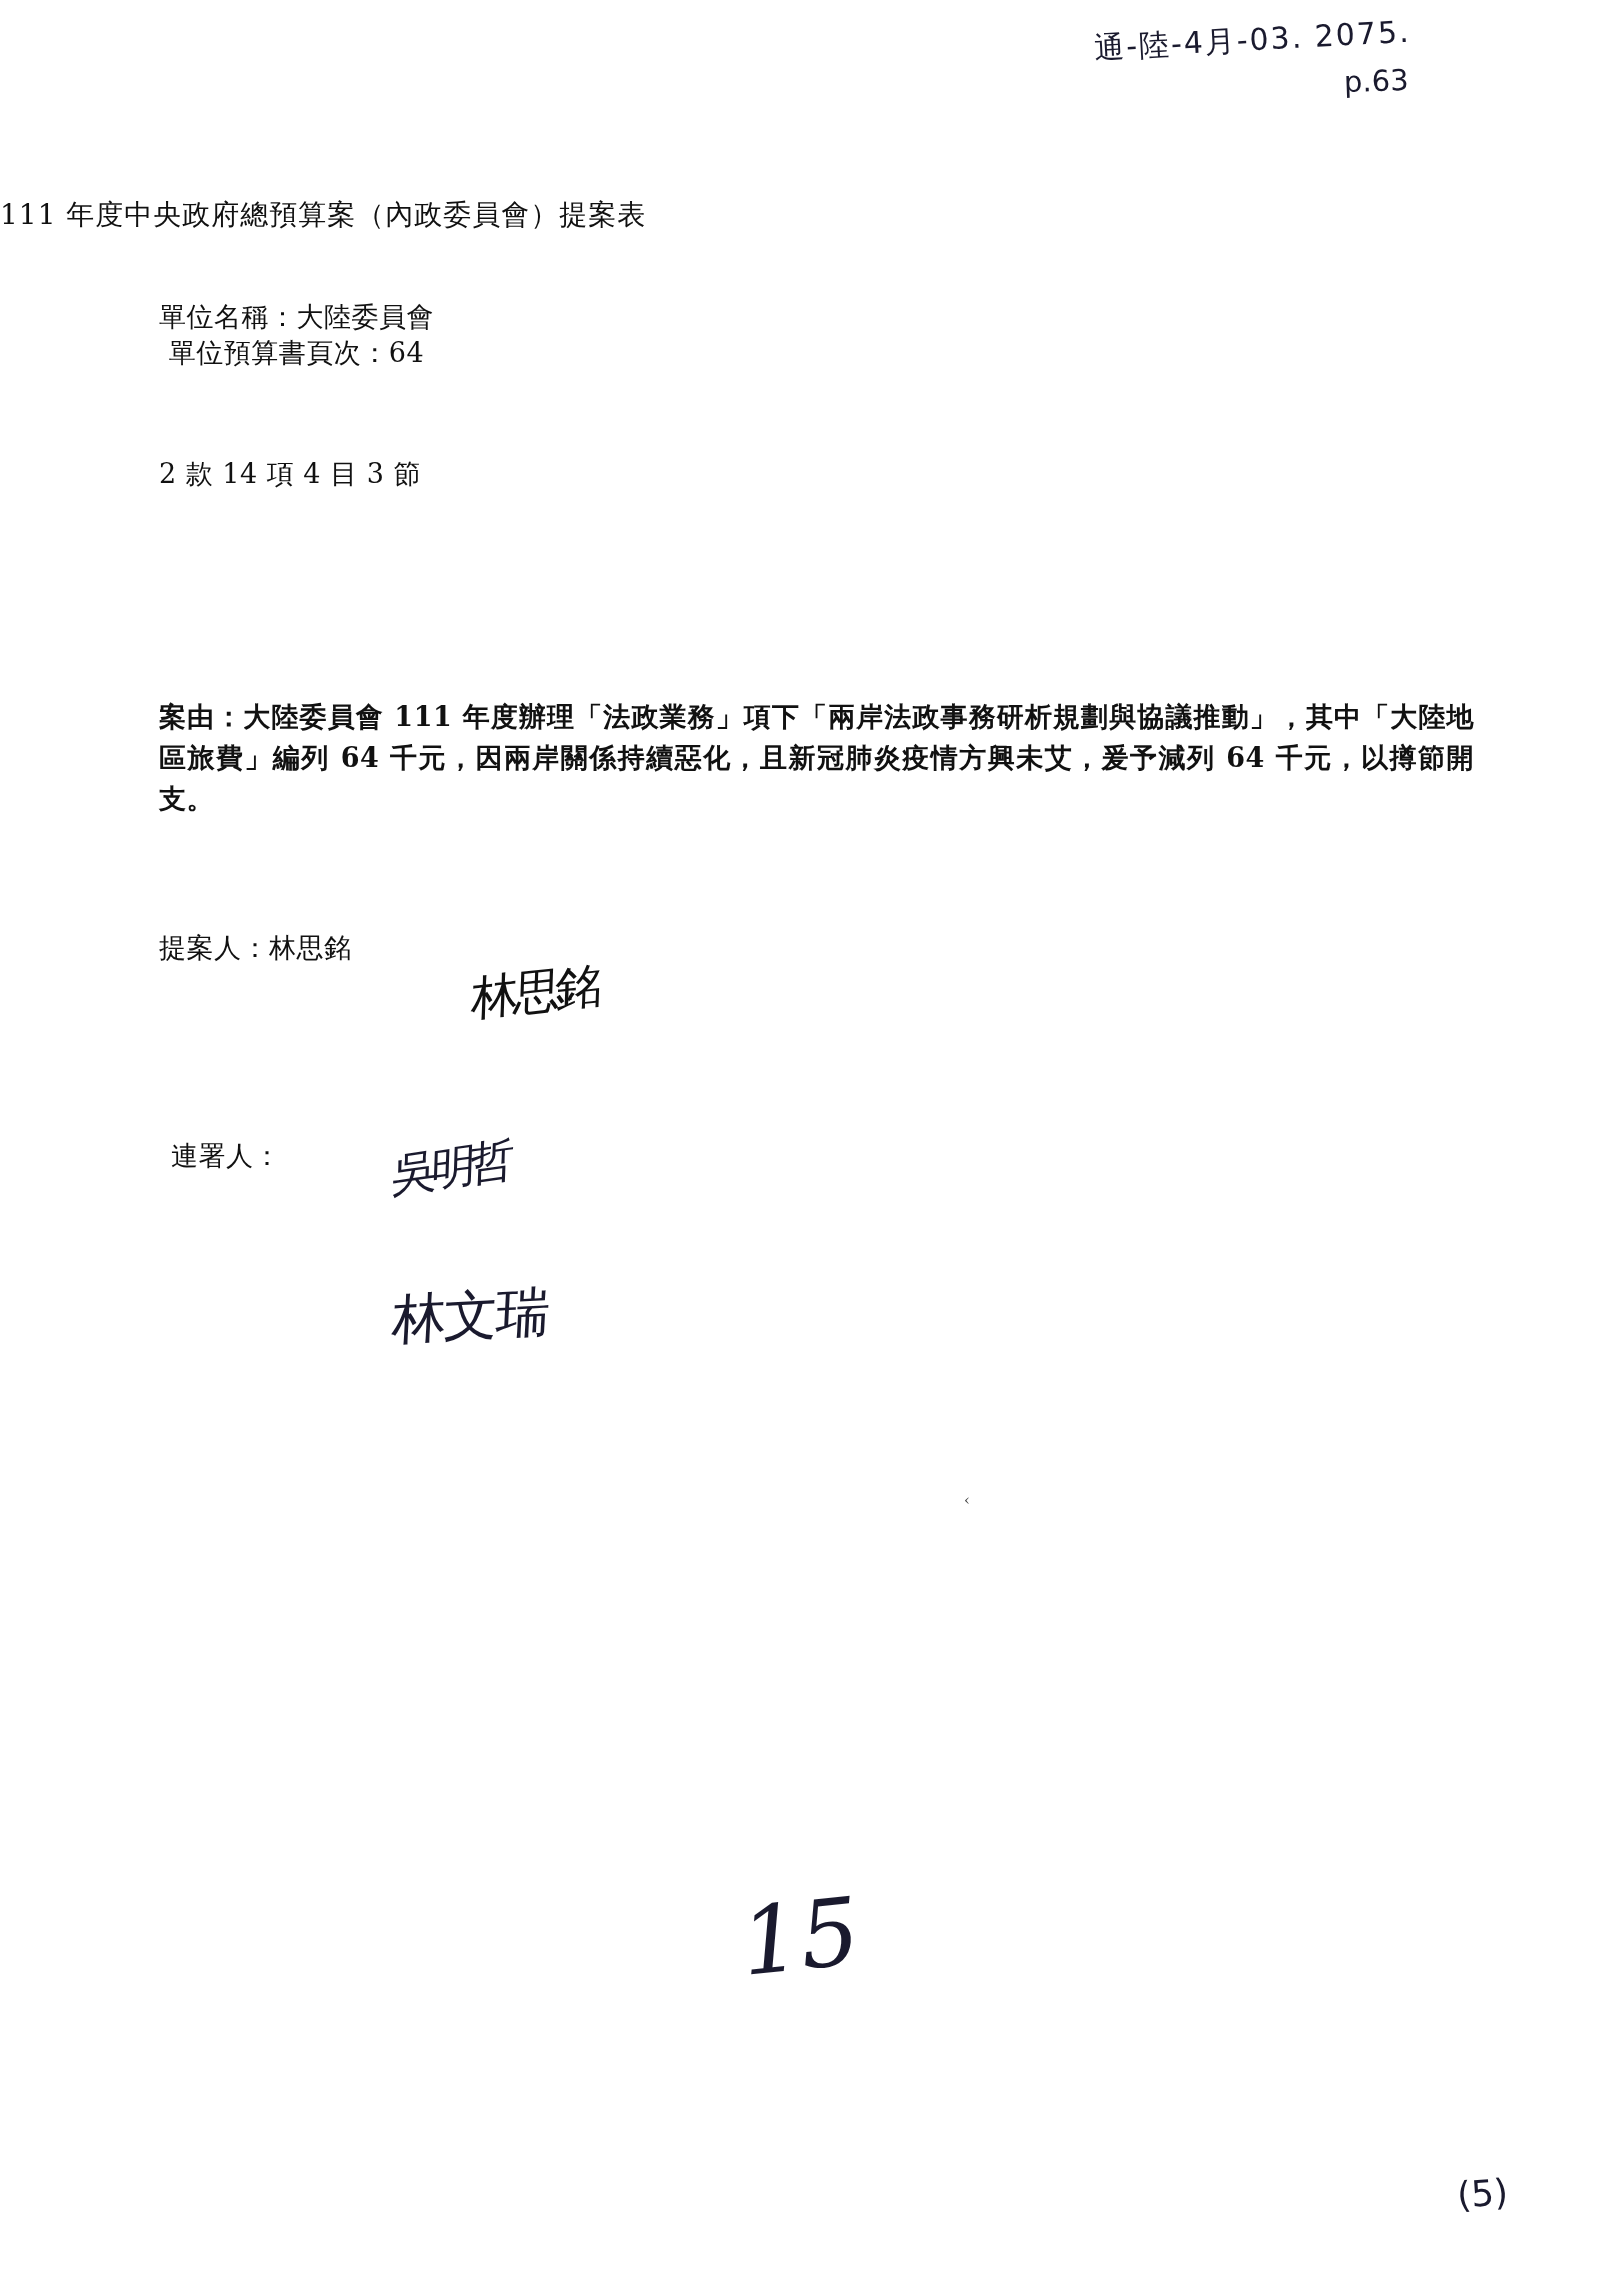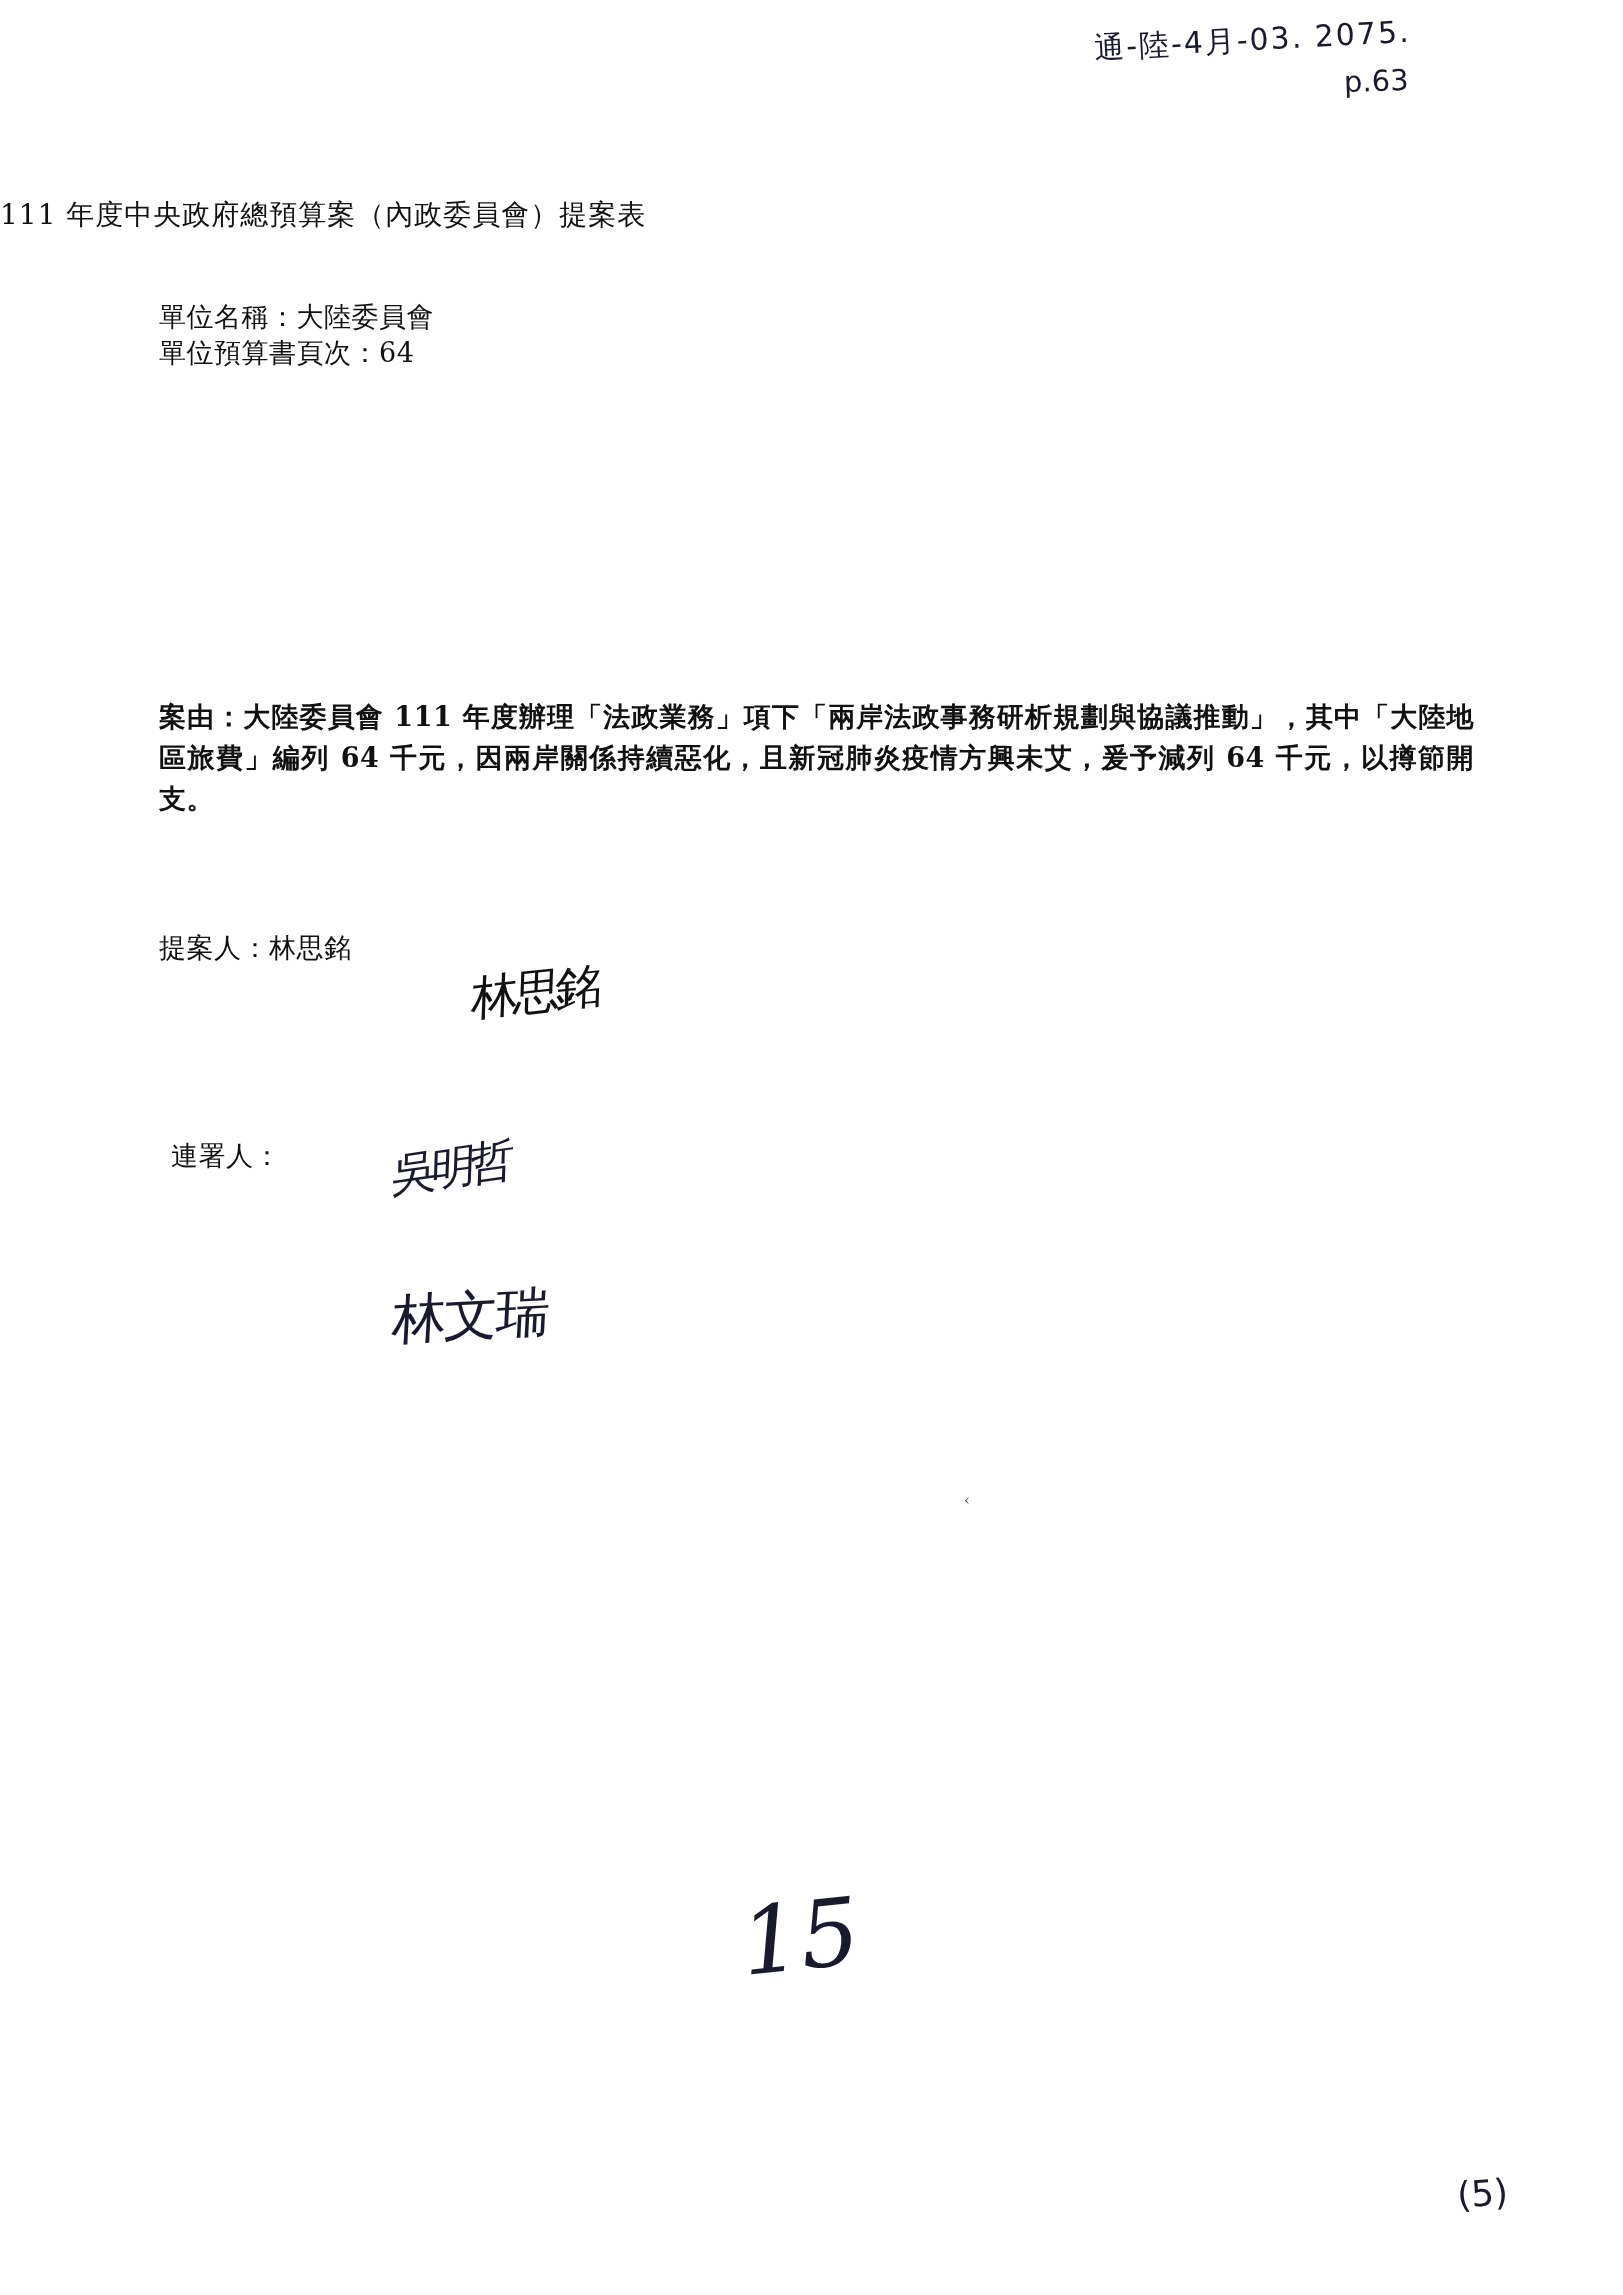--- a/index.html
+++ b/index.html
@@ -106,21 +106,21 @@
   .body-block {
     top: 696px;
     width: 1315px;
     line-height: 1.52;
     text-align: justify;
     font-weight: bold;
   }
   .proposer-block { top: 930px; }
   .cosign-block { top: 1138px; margin-left: 12px; }
 
-  .line { display: block; white-space: pre-wrap; }
+  .line { display: block; white-space: pre-wrap; text-align: center; }
   .chk {
     font-family: "DejaVu Sans", "Liberation Sans", sans-serif;
     font-size: 23.5px;
   }
 </style>
 </head>
 <body>
 
 <div class="page">
 
@@ -128,20 +128,21 @@
   <div class="hand hw-top-2">p.63</div>
 
   <div class="doc-title">111 年度中央政府總預算案（內政委員會）提案表</div>
 
   <div class="block unit-block">
     <span class="line">單位名稱：大陸委員會</span>
     <span class="line">單位預算書頁次：64</span>
   </div>
 
   <div class="block item-block">
+    <span class="line">2 款 14 項 4 目 3 節</span>
   </div>
 
   <div class="block body-block">案由：大陸委員會 111 年度辦理「法政業務」項下「兩岸法政事務研析規劃與協議推動」，其中「大陸地區旅費」編列 64 千元，因兩岸關係持續惡化，且新冠肺炎疫情方興未艾，爰予減列 64 千元，以撙節開支。</div>
 
   <div class="block proposer-block">提案人：林思銘</div>
   <div class="hand hw-sign-1">林思銘</div>
 
   <div class="block cosign-block">連署人：</div>
   <div class="hand hw-sign-2">吳明哲</div>
   <div class="hand hw-sign-3">林文瑞</div>

